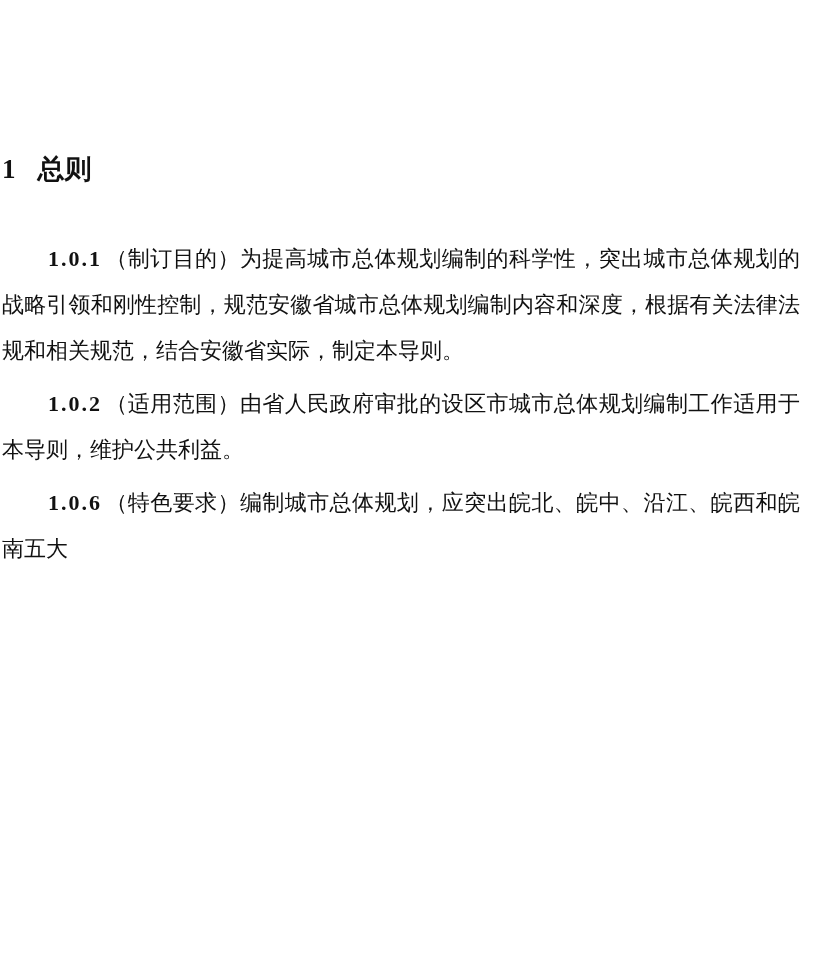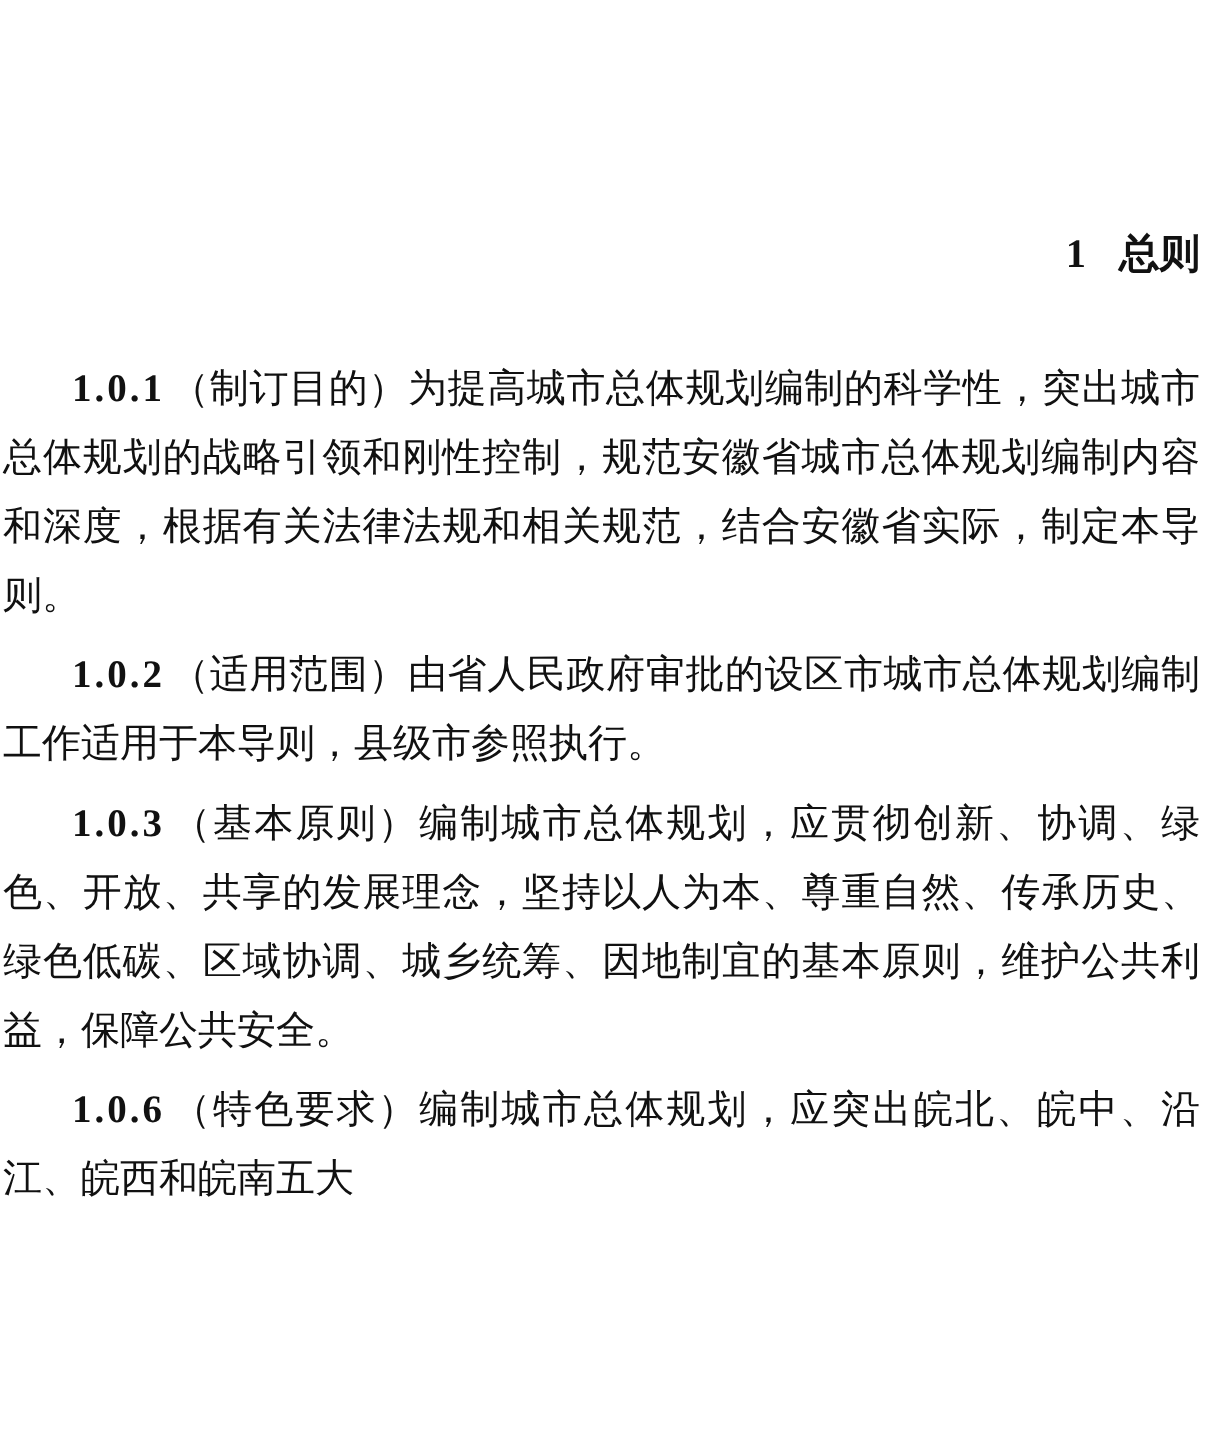--- a/index.html
+++ b/index.html
@@ -16,33 +16,33 @@
     box-sizing: border-box;
     width: 818px;
     height: 960px;
     padding: 152px 18px 0 2px;
     background: #ffffff;
     color: #111111;
     font-family: "Liberation Serif", "DejaVu Serif", serif;
   }
   .doc-title {
     margin: 0 0 50px 0;
-    text-align: right;
+    text-align: left;
     font-size: 27px;
     line-height: 34px;
     font-weight: bold;
     color: #111111;
   }
   .title-gap {
     display: inline-block;
     width: 22px;
   }
   .clause {
     margin: 0 0 7px 0;
-    font-size: 26px;
+    font-size: 22px;
     line-height: 46px;
     text-align: justify;
     text-indent: 46px;
     color: #111111;
   }
   .clause-num {
     font-weight: bold;
     letter-spacing: 2px;
     padding-right: 3px;
     white-space: nowrap;
@@ -50,21 +50,20 @@
 </style>
 </head>
 <body>
 
 <div class="page">
 
   <h1 class="doc-title"><span>1</span><span class="title-gap"></span><span>总则</span></h1>
 
   <p class="clause"><span class="clause-num">1.0.1</span><span>（制订目的）为提高城市总体规划编制的科学性，突出城市总体规划的战略引领和刚性控制，规范安徽省城市总体规划编制内容和深度，根据有关法律法规和相关规范，结合安徽省实际，制定本导则。</span></p>
 
-  <p class="clause"><span class="clause-num">1.0.2</span><span>（适用范围）由省人民政府审批的设区市城市总体规划编制工作适用于本导则，县级市参照执行。</span></p>
+  <p class="clause"><span class="clause-num">1.0.2</span><span>（适用范围）由省人民政府审批的设区市城市总体规划编制工作适用于本导则，维护公共利益。</span></p>
 
-  <p class="clause"><span class="clause-num">1.0.3</span><span>（基本原则）编制城市总体规划，应贯彻创新、协调、绿色、开放、共享的发展理念，坚持以人为本、尊重自然、传承历史、绿色低碳、区域协调、城乡统筹、因地制宜的基本原则，维护公共利益，保障公共安全。</span></p>
 
 
 
   <p class="clause"><span class="clause-num">1.0.6</span><span>（特色要求）编制城市总体规划，应突出皖北、皖中、沿江、皖西和皖南五大</span></p>
 
 </div>
 
 </body></html>

